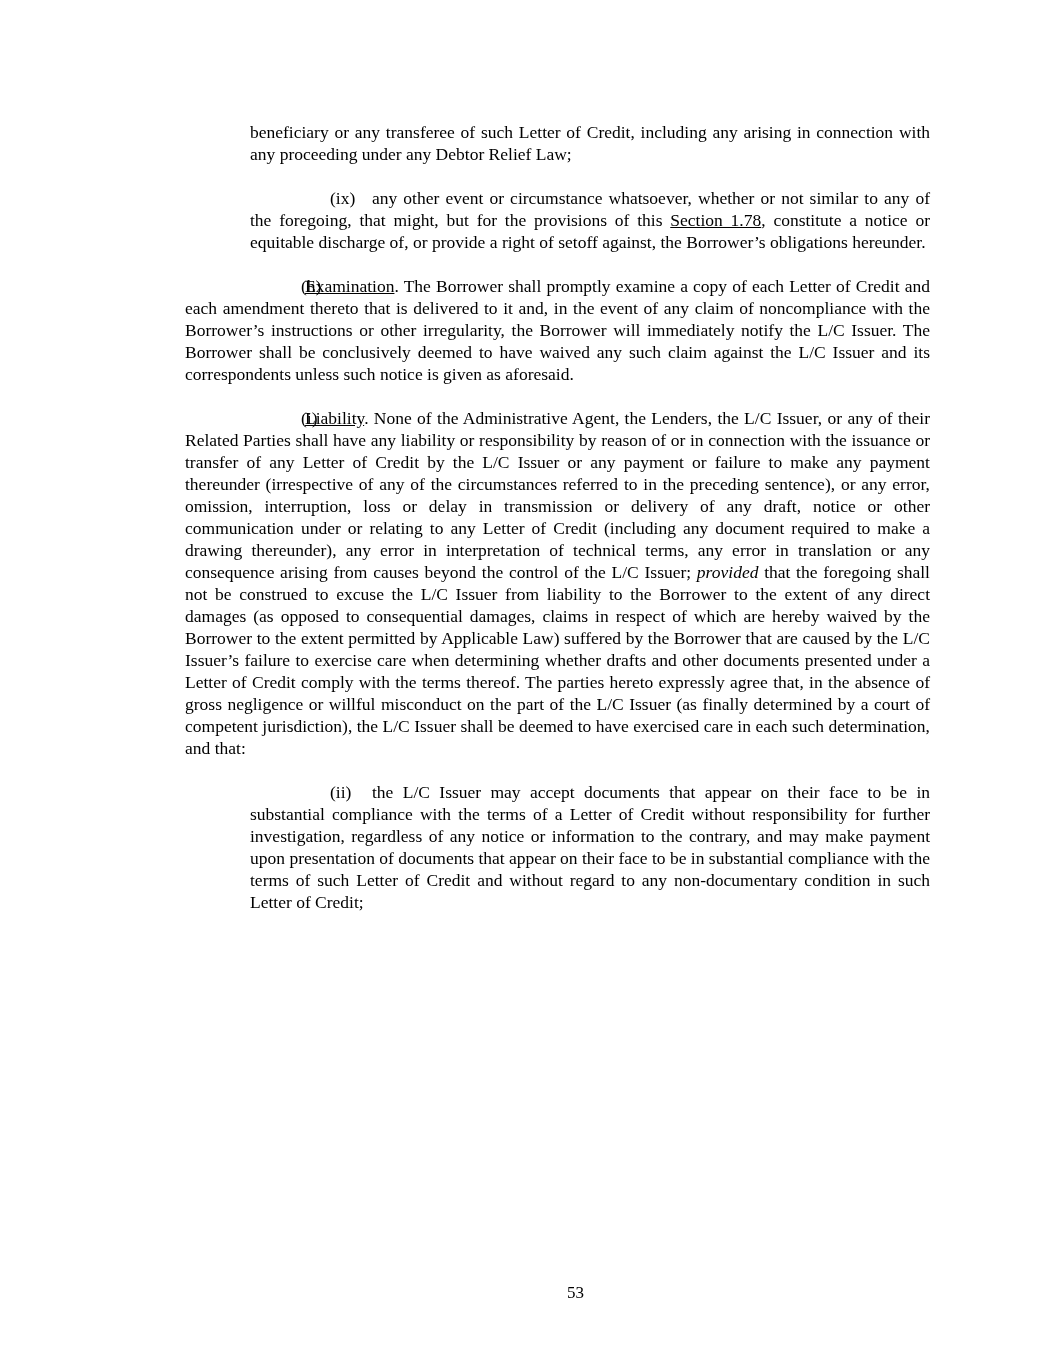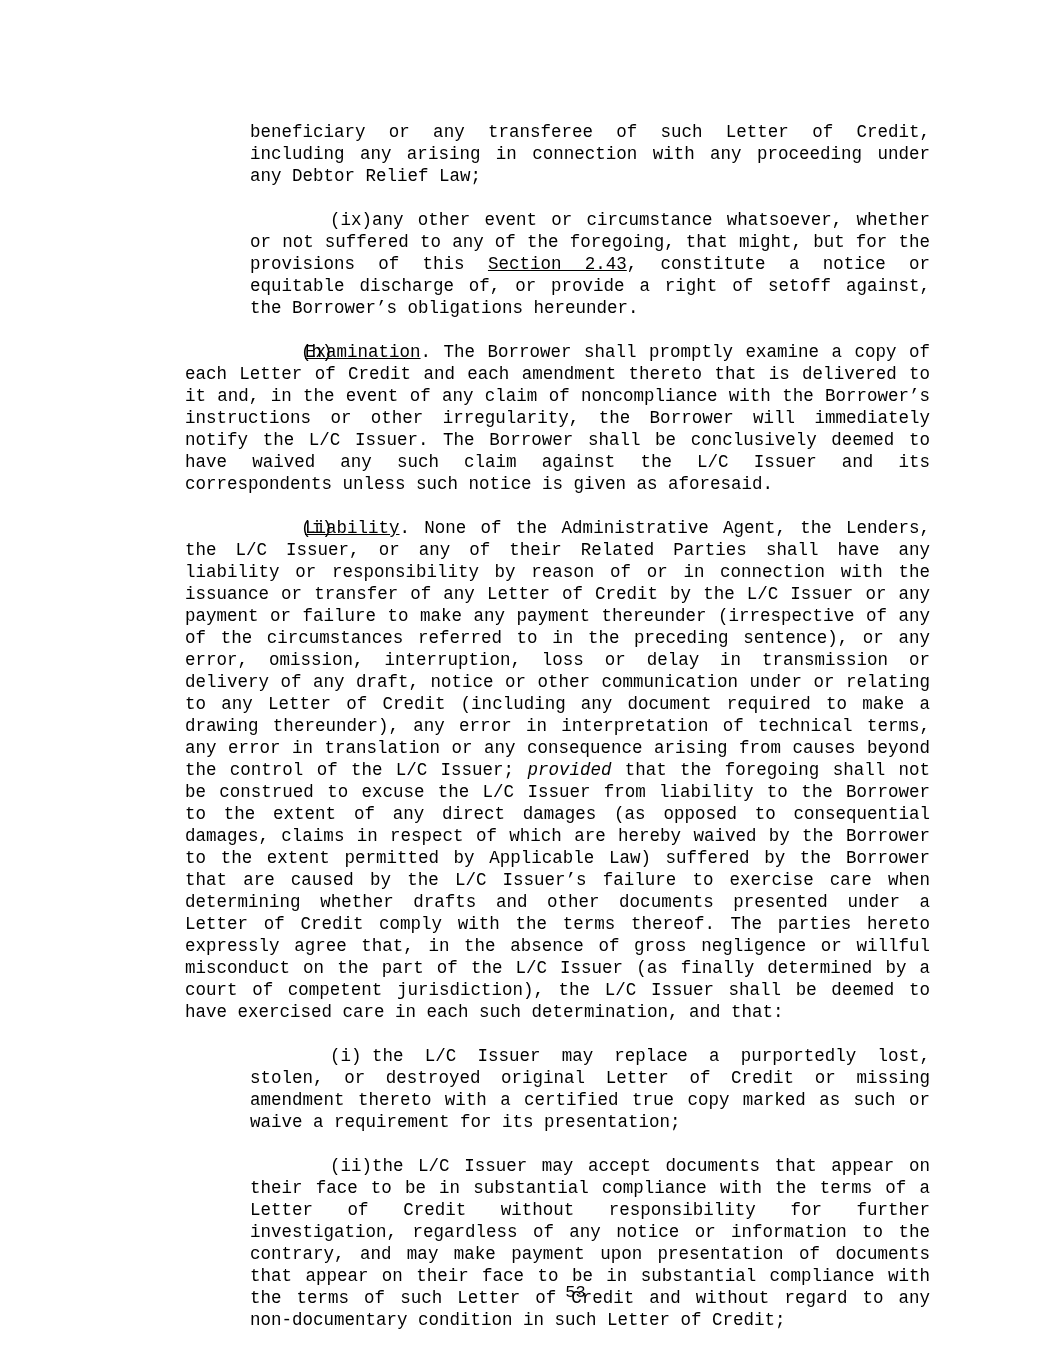--- a/index.html
+++ b/index.html
@@ -2,21 +2,21 @@
 <html><head>
 <meta charset="utf-8">
 <style>
   html,body{margin:0;padding:0;background:#ffffff;}
   .page{
     position:relative;
     width:1055px;
     height:1365px;
     background:#ffffff;
     color:#000000;
-    font-family:Liberation Mono, monospace;
+    font-family:Liberation Serif, serif;
     font-size:17.5px;
     line-height:22px;
     overflow:hidden;
     border-radius:20px;
   }
   .doc{
     position:absolute;
     left:185px;
     top:121px;
     width:745px;
@@ -45,20 +45,19 @@
     font-size:17px;
     margin-left:48px;
   }
 </style>
 </head>
 <body>
 
 <div class="page">
   <div class="doc">
       <p class="bq"><span>beneficiary or any transferee of such Letter of Credit, including any arising in connection with any proceeding under any Debtor Relief Law;</span></p>
-      <p class="bq labeled"><span class="lbl lbl-bq">(ix)</span><span>any other event or circumstance whatsoever, whether or not suffered to any of the foregoing, that might, but for the provisions of this </span><span class="u">Section 2.43</span><span>, constitute a notice or equitable discharge of, or provide a right of setoff against, the Borrower’s obligations hereunder.</span></p>
+      <p class="bq labeled"><span class="lbl lbl-bq">(ix)</span><span>any other event or circumstance whatsoever, whether or not similar to any of the foregoing, that might, but for the provisions of this </span><span class="u">Section 1.78</span><span>, constitute a notice or equitable discharge of, or provide a right of setoff against, the Borrower’s obligations hereunder.</span></p>
       <p class="body-p labeled"><span class="lbl lbl-body">(h)</span><span class="u">Examination</span><span>. The Borrower shall promptly examine a copy of each Letter of Credit and each amendment thereto that is delivered to it and, in the event of any claim of noncompliance with the Borrower’s instructions or other irregularity, the Borrower will immediately notify the L/C Issuer. The Borrower shall be conclusively deemed to have waived any such claim against the L/C Issuer and its correspondents unless such notice is given as aforesaid.</span></p>
       <p class="body-p labeled"><span class="lbl lbl-body">(i)</span><span class="u">Liability</span><span>. None of the Administrative Agent, the Lenders, the L/C Issuer, or any of their Related Parties shall have any liability or responsibility by reason of or in connection with the issuance or transfer of any Letter of Credit by the L/C Issuer or any payment or failure to make any payment thereunder (irrespective of any of the circumstances referred to in the preceding sentence), or any error, omission, interruption, loss or delay in transmission or delivery of any draft, notice or other communication under or relating to any Letter of Credit (including any document required to make a drawing thereunder), any error in interpretation of technical terms, any error in translation or any consequence arising from causes beyond the control of the L/C Issuer; </span><span class="i">provided</span><span> that the foregoing shall not be construed to excuse the L/C Issuer from liability to the Borrower to the extent of any direct damages (as opposed to consequential damages, claims in respect of which are hereby waived by the Borrower to the extent permitted by Applicable Law) suffered by the Borrower that are caused by the L/C Issuer’s failure to exercise care when determining whether drafts and other documents presented under a Letter of Credit comply with the terms thereof. The parties hereto expressly agree that, in the absence of gross negligence or willful misconduct on the part of the L/C Issuer (as finally determined by a court of competent jurisdiction), the L/C Issuer shall be deemed to have exercised care in each such determination, and that:</span></p>
-      <p class="bq labeled"><span class="lbl lbl-bq">(i)</span><span>the L/C Issuer may replace a purportedly lost, stolen, or destroyed original Letter of Credit or missing amendment thereto with a certified true copy marked as such or waive a requirement for its presentation;</span></p>
       <p class="bq labeled"><span class="lbl lbl-bq">(ii)</span><span>the L/C Issuer may accept documents that appear on their face to be in substantial compliance with the terms of a Letter of Credit without responsibility for further investigation, regardless of any notice or information to the contrary, and may make payment upon presentation of documents that appear on their face to be in substantial compliance with the terms of such Letter of Credit and without regard to any non-documentary condition in such Letter of Credit;</span></p>
     </div>
   <div class="footer">53</div>
 </div>
 
 </body></html>

